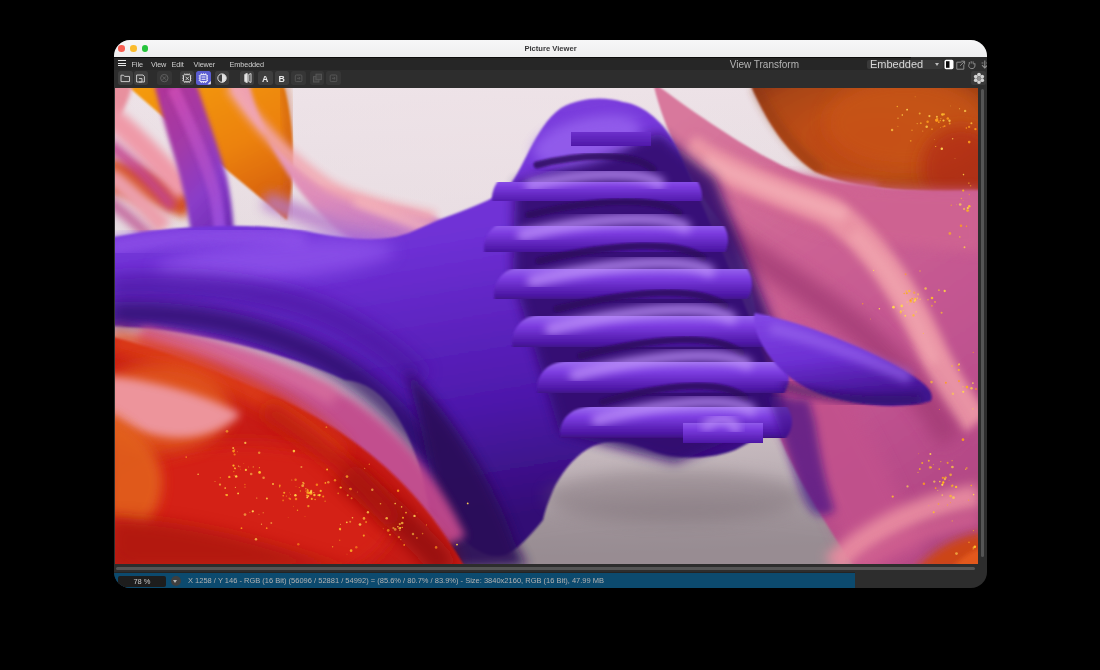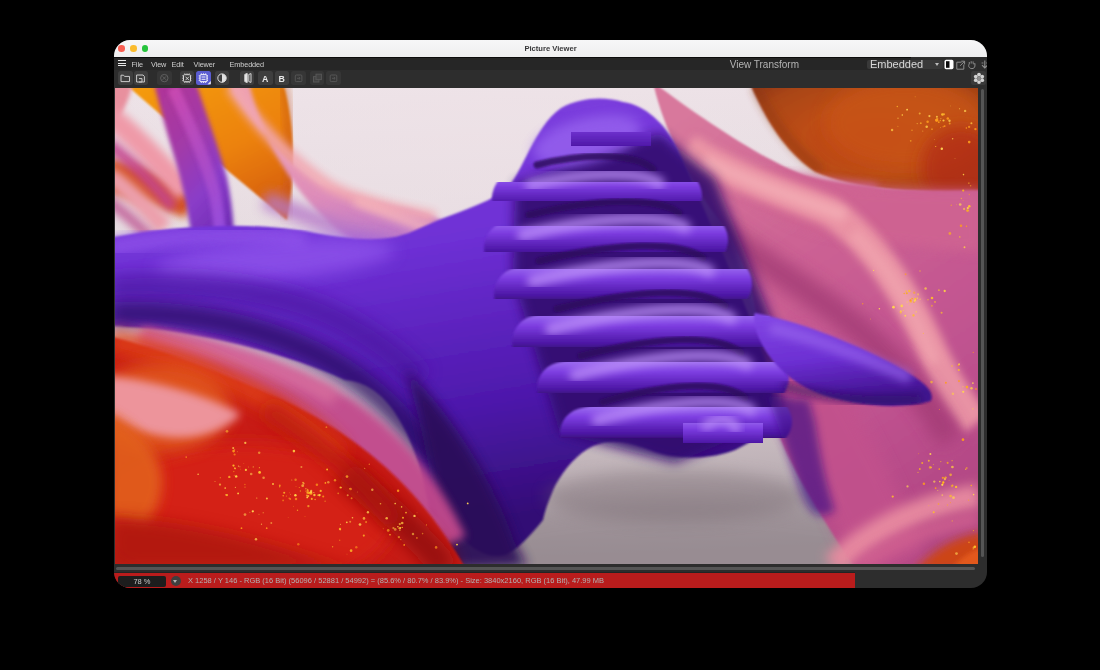--- a/index.html
+++ b/index.html
@@ -20,21 +20,21 @@
   .dropdown{position:absolute;left:753px;top:2.8px;width:76px;height:8.6px;background:#393939;border-radius:2px;color:#d8d8d8;font-size:11px;line-height:9px;padding:0 3px;}
   .dropdown .arr{position:absolute;right:4px;top:2.5px;width:0;height:0;border-left:2.8px solid transparent;border-right:2.8px solid transparent;border-top:3.2px solid #bdbdbd;}
   .toolbar{position:absolute;left:0;top:30px;width:873px;height:17.5px;background:#2d2d2d;}
   .tbox{position:absolute;top:0.8px;height:14.6px;width:14.6px;background:#3e3e3e;border-radius:2.5px;}
   .tbox.dis{background:#363636;}
   .tbox.act{background:#5a5cd0;}
   .content{position:absolute;left:0;top:47.5px;width:873px;height:484.5px;background:#2d2d2d;}
   .canvas{position:absolute;left:0.5px;top:0;width:863px;height:476.5px;overflow:hidden;background:#d8ced2;}
   .vscroll{position:absolute;left:866.5px;top:1.5px;width:3.4px;height:468px;background:#555;border-radius:2px;}
   .hscroll{position:absolute;left:2px;top:479.5px;width:859px;height:3.4px;background:#555;border-radius:2px;}
-  .statusbar{position:absolute;left:0;top:532px;width:741px;height:16px;background:#b91c1c;border-top:1px solid #242424;}
+  .statusbar{position:absolute;left:0;top:532px;width:741px;height:16px;background:#0c4a6e;border-top:1px solid #242424;}
   .zoombox{position:absolute;left:4px;top:2.5px;width:48px;height:11.5px;background:#1d1d1d;border-radius:2px;color:#c8c8c8;font-size:7.5px;line-height:12px;text-align:center;}
   .zbtn{position:absolute;left:56.5px;top:3px;width:10px;height:10px;border-radius:50%;background:#3f3f3f;}
   .zbtn:after{content:"";position:absolute;left:2.6px;top:3.5px;border-left:2.4px solid transparent;border-right:2.4px solid transparent;border-top:3px solid #b5b5b5;}
   .stext{position:absolute;left:74px;top:0;height:16px;line-height:16.5px;font-size:7.5px;color:#b2b2b2;white-space:pre;}
 </style>
 </head>
 <body>
 <div class="win">
   <div class="titlebar">
     <div class="title">Picture Viewer</div>

